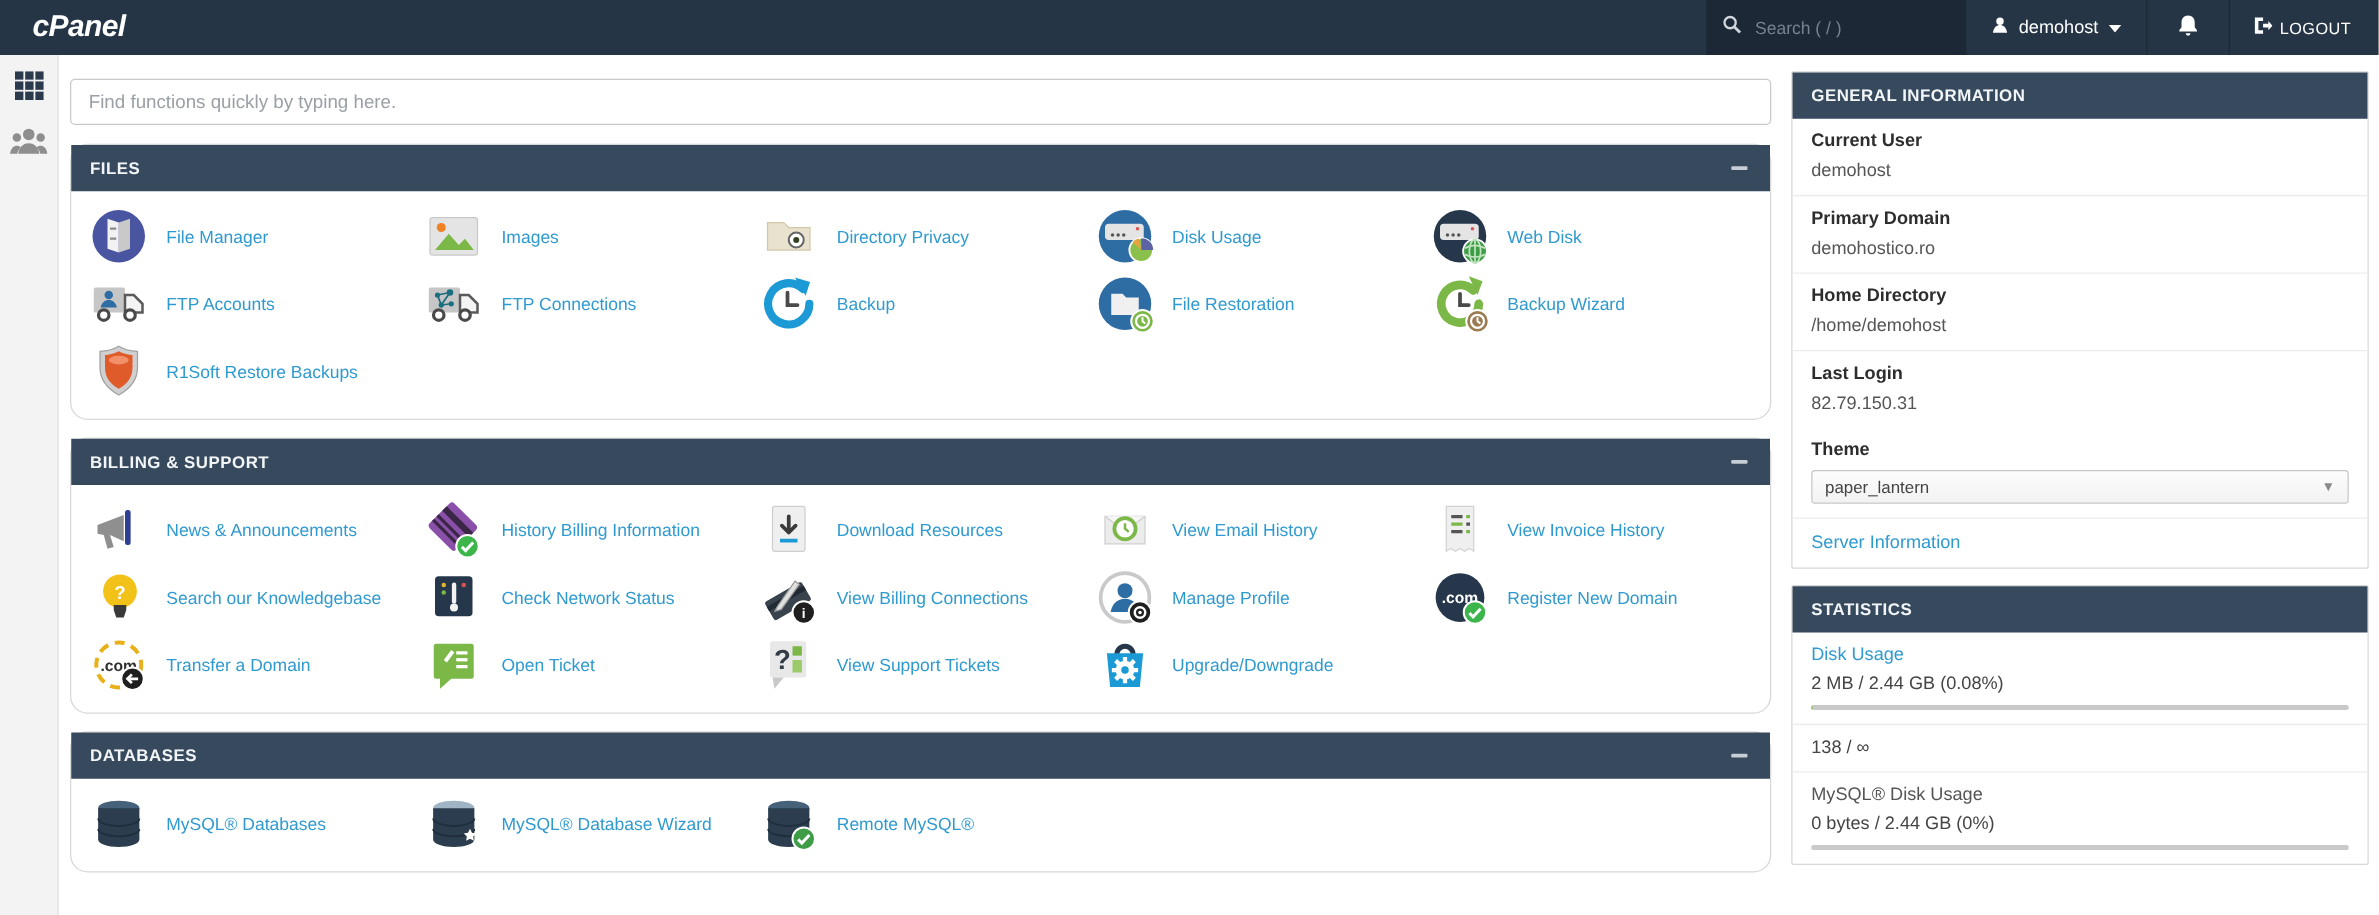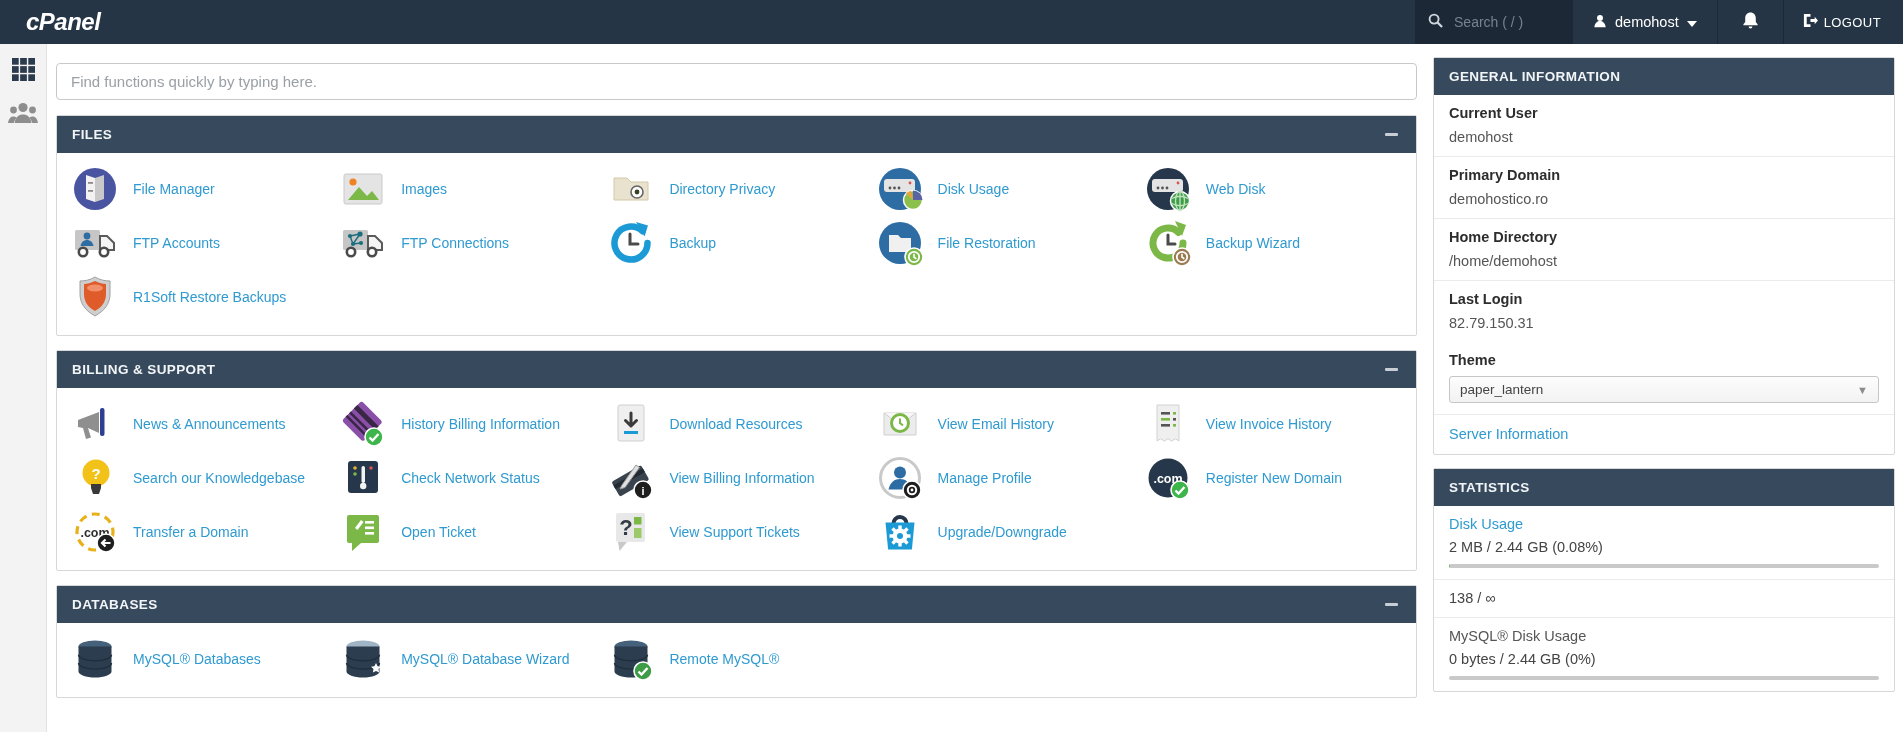--- a/index.html
+++ b/index.html
@@ -13,21 +13,21 @@
   a { text-decoration:none; }
 
   
   .topbar {
     height:44px; background:var(--topbar-bg,#253545);
     display:flex; align-items:center; justify-content:space-between;
     color:#fff;
   }
   .logo { font-size:24px; font-weight:bold; font-style:italic; padding-left:26px; letter-spacing:-0.5px; }
   .tb-right { display:flex; align-items:stretch; height:44px; }
-  .tb-search { display:flex; align-items:center; gap:9px; background:var(--topbar-search-bg,#1c2836); width:158px; padding:16px 13px;margin-left:32px; }
+  .tb-search { display:flex; align-items:center; gap:9px; background:var(--topbar-search-bg,#1c2836); width:208px; padding:16px 13px;margin-left:32px; }
   .tb-search input { background:transparent; border:none; outline:none; color:#cfd6dd; font-size:14px; width:128px; }
   .tb-search input::placeholder { color:#76828f; }
   .tb-user { display:flex; align-items:center; gap:8px; padding:0 20px; font-size:14.5px; }
   .tb-bell { display:flex; align-items:center; padding:0 24px; border-left:1px solid #1c2836; }
   .tb-logout { display:flex; align-items:center; gap:6px; padding:0 22px 0 18px; border-left:1px solid #1c2836; font-size:13px; letter-spacing:0.4px; }
 
   
   .body-row { display:flex; height:688px; background:var(--page-bg,#fff); }
   .leftrail {
     width:47px; flex:0 0 47px; background:var(--rail-bg,#f3f3f3);
@@ -37,21 +37,21 @@
   .rail-btn { width:32px; height:26px; display:flex; align-items:center; justify-content:center; cursor:pointer; }
 
   .main { flex:1 1 auto; min-width:0; padding:19px 16px 0 9px; }
   .quickfind {
     width:100%; height:37px; border:1px solid #c9c9c9; border-radius:4px;
     padding:0 14px; font-size:15px; color:#333; background:#fff; outline:none;
     display:block; margin-bottom:15px;
   }
   .quickfind::placeholder { color:#9aa0a6; }
 
-  .panel { background:#fff; border:1px solid #d8d8d8; border-radius:2px; margin-bottom:14px; }
+  .panel { background:#fff; border:1px solid #d8d8d8; border-radius:14px; margin-bottom:14px; }
   .sec-header {
     background:var(--section-header-bg,#36495d); height:37px;
     display:flex; align-items:center; justify-content:space-between; padding:0 15px;
   }
   .sec-title { color:#f2f5f7; font-size:13.5px; font-weight:700; letter-spacing:0.4px; }
   .collapse { display:flex; align-items:center; justify-content:center; width:20px; height:20px; cursor:pointer; }
   .minus { width:13px; height:3px; background:#c7ced6; border-radius:1px; }
 
   .items { display:grid; grid-template-columns:repeat(5,1fr); padding:10px 8px 12px 10px; row-gap:2px; }
   .item { display:flex; align-items:center; gap:14px; padding:2px 4px; }
@@ -412,21 +412,21 @@
                     <rect x="6" y="18" width="34" height="17" rx="2" fill="#39434e"></rect>
                     <rect x="6" y="22" width="34" height="4" fill="#222a33"></rect>
                   </g>
                   <path d="M15 31L29 11l3.5 2.5L18 33.5 13 35z" fill="#e0e0e0" stroke="#9a9a9a"></path>
                   <g transform="translate(27,27)">
                     <circle cx="9" cy="9" r="9" fill="#1f1f1f" stroke="#fff" stroke-width="1.6"></circle>
                     <text x="9" y="13.5" text-anchor="middle" font-size="11" font-weight="bold" fill="#fff">i</text>
                   </g>
                 </svg>
               </span>
-              <span class="app-label">View Billing Information</span>
+              <span class="app-label">View Billing Connections</span>
             </a>
             <a href="#" class="item">
               <span class="app-icon">
                 <svg viewBox="0 0 48 48" width="48" height="48">
                   <circle cx="24" cy="24" r="19.5" fill="#fff" stroke="#c9c9c9" stroke-width="3"></circle>
                   <circle cx="24" cy="18.5" r="6" fill="#2e6da3"></circle>
                   <path d="M12.5 35.5c1.6-7.5 6.3-10.5 11.5-10.5s9.9 3 11.5 10.5z" fill="#2e6da3"></path>
                   <g transform="translate(27,27)">
                     <circle cx="9" cy="9" r="9" fill="#1f1f1f" stroke="#fff" stroke-width="1.6"></circle>
                     <circle cx="9" cy="9" r="4.2" fill="none" stroke="#fff" stroke-width="2"></circle>

